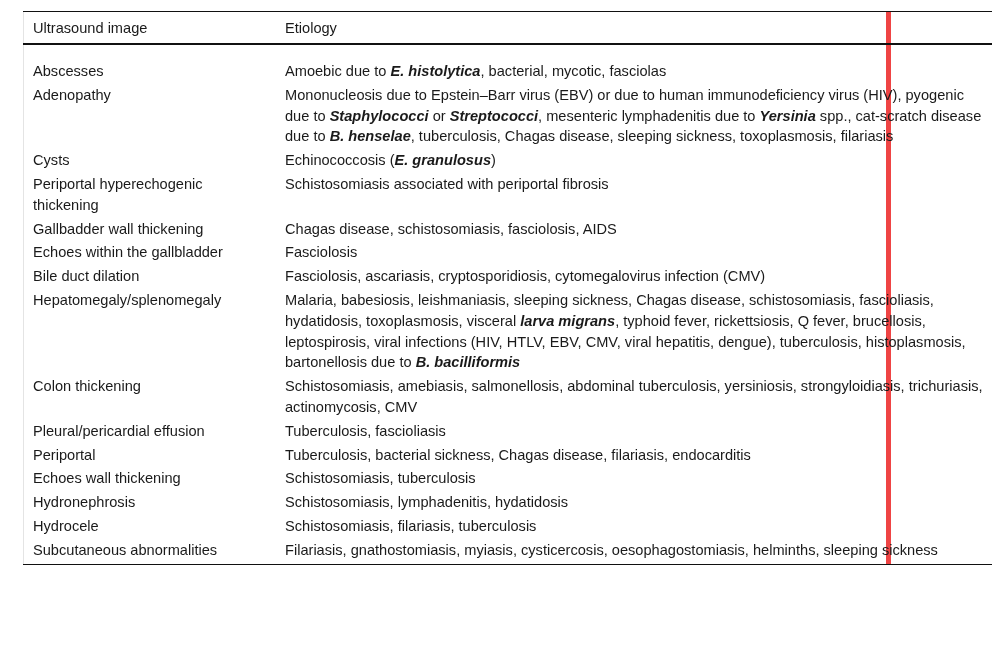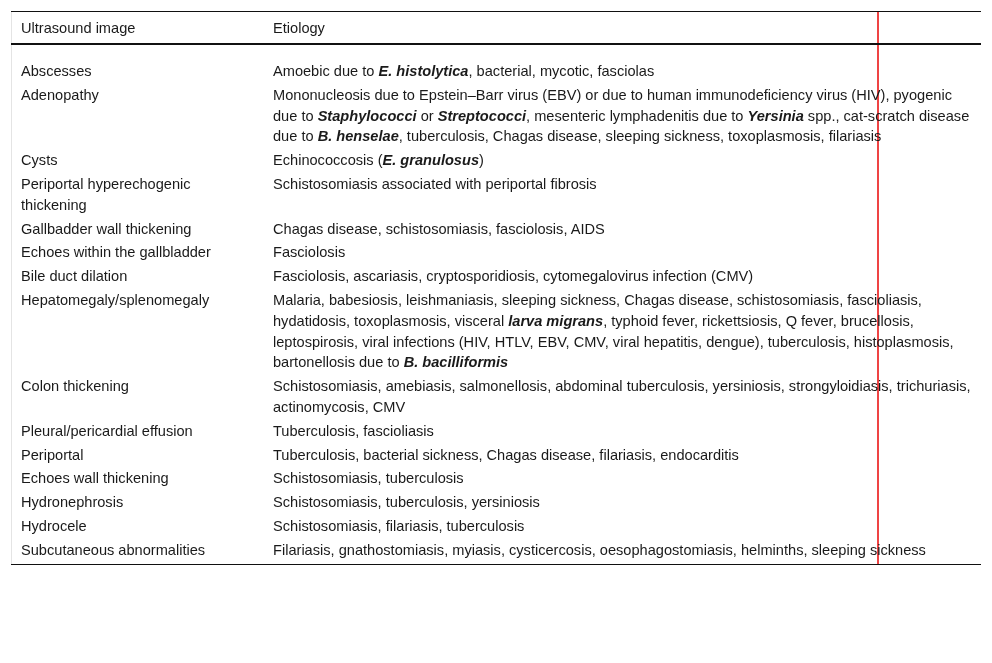--- a/index.html
+++ b/index.html
@@ -10,25 +10,25 @@
       height: 663px;
       overflow: hidden;
     }
     body {
       font-family: "Liberation Sans", sans-serif;
       font-size: 14.6px;
       color: #1a1a1a;
     }
     .table-wrap {
       position: absolute;
-      left: 11px;
+      left: 23px;
       top: 11px;
       width: 868px;
       border-left: 1px solid #e4e4e4;
-      border-right: 2px solid #ef4444;
+      border-right: 5px solid #ef4444;
       box-sizing: border-box;
     }
     table {
       width: 970px;
       margin-left: -1px;
       border-collapse: collapse;
       table-layout: fixed;
     }
     col.c1 { width: 252px; }
     col.c2 { width: 718px; }
@@ -112,21 +112,21 @@
         <tr>
           <td>Periportal</td>
           <td><span>Tuberculosis, bacterial sickness, Chagas disease, filariasis, endocarditis</span></td>
         </tr>
         <tr>
           <td>Echoes wall thickening</td>
           <td><span>Schistosomiasis, tuberculosis</span></td>
         </tr>
         <tr>
           <td>Hydronephrosis</td>
-          <td><span>Schistosomiasis, tuberculosis, yersiniosis</span></td>
+          <td><span>Schistosomiasis, lymphadenitis, hydatidosis</span></td>
         </tr>
         <tr>
           <td>Hydrocele</td>
           <td><span>Schistosomiasis, filariasis, tuberculosis</span></td>
         </tr>
         <tr>
           <td>Subcutaneous abnormalities</td>
           <td><span>Filariasis, gnathostomiasis, myiasis, cysticercosis, oesophagostomiasis, helminths, sleeping sickness</span></td>
         </tr>
       </tbody>

